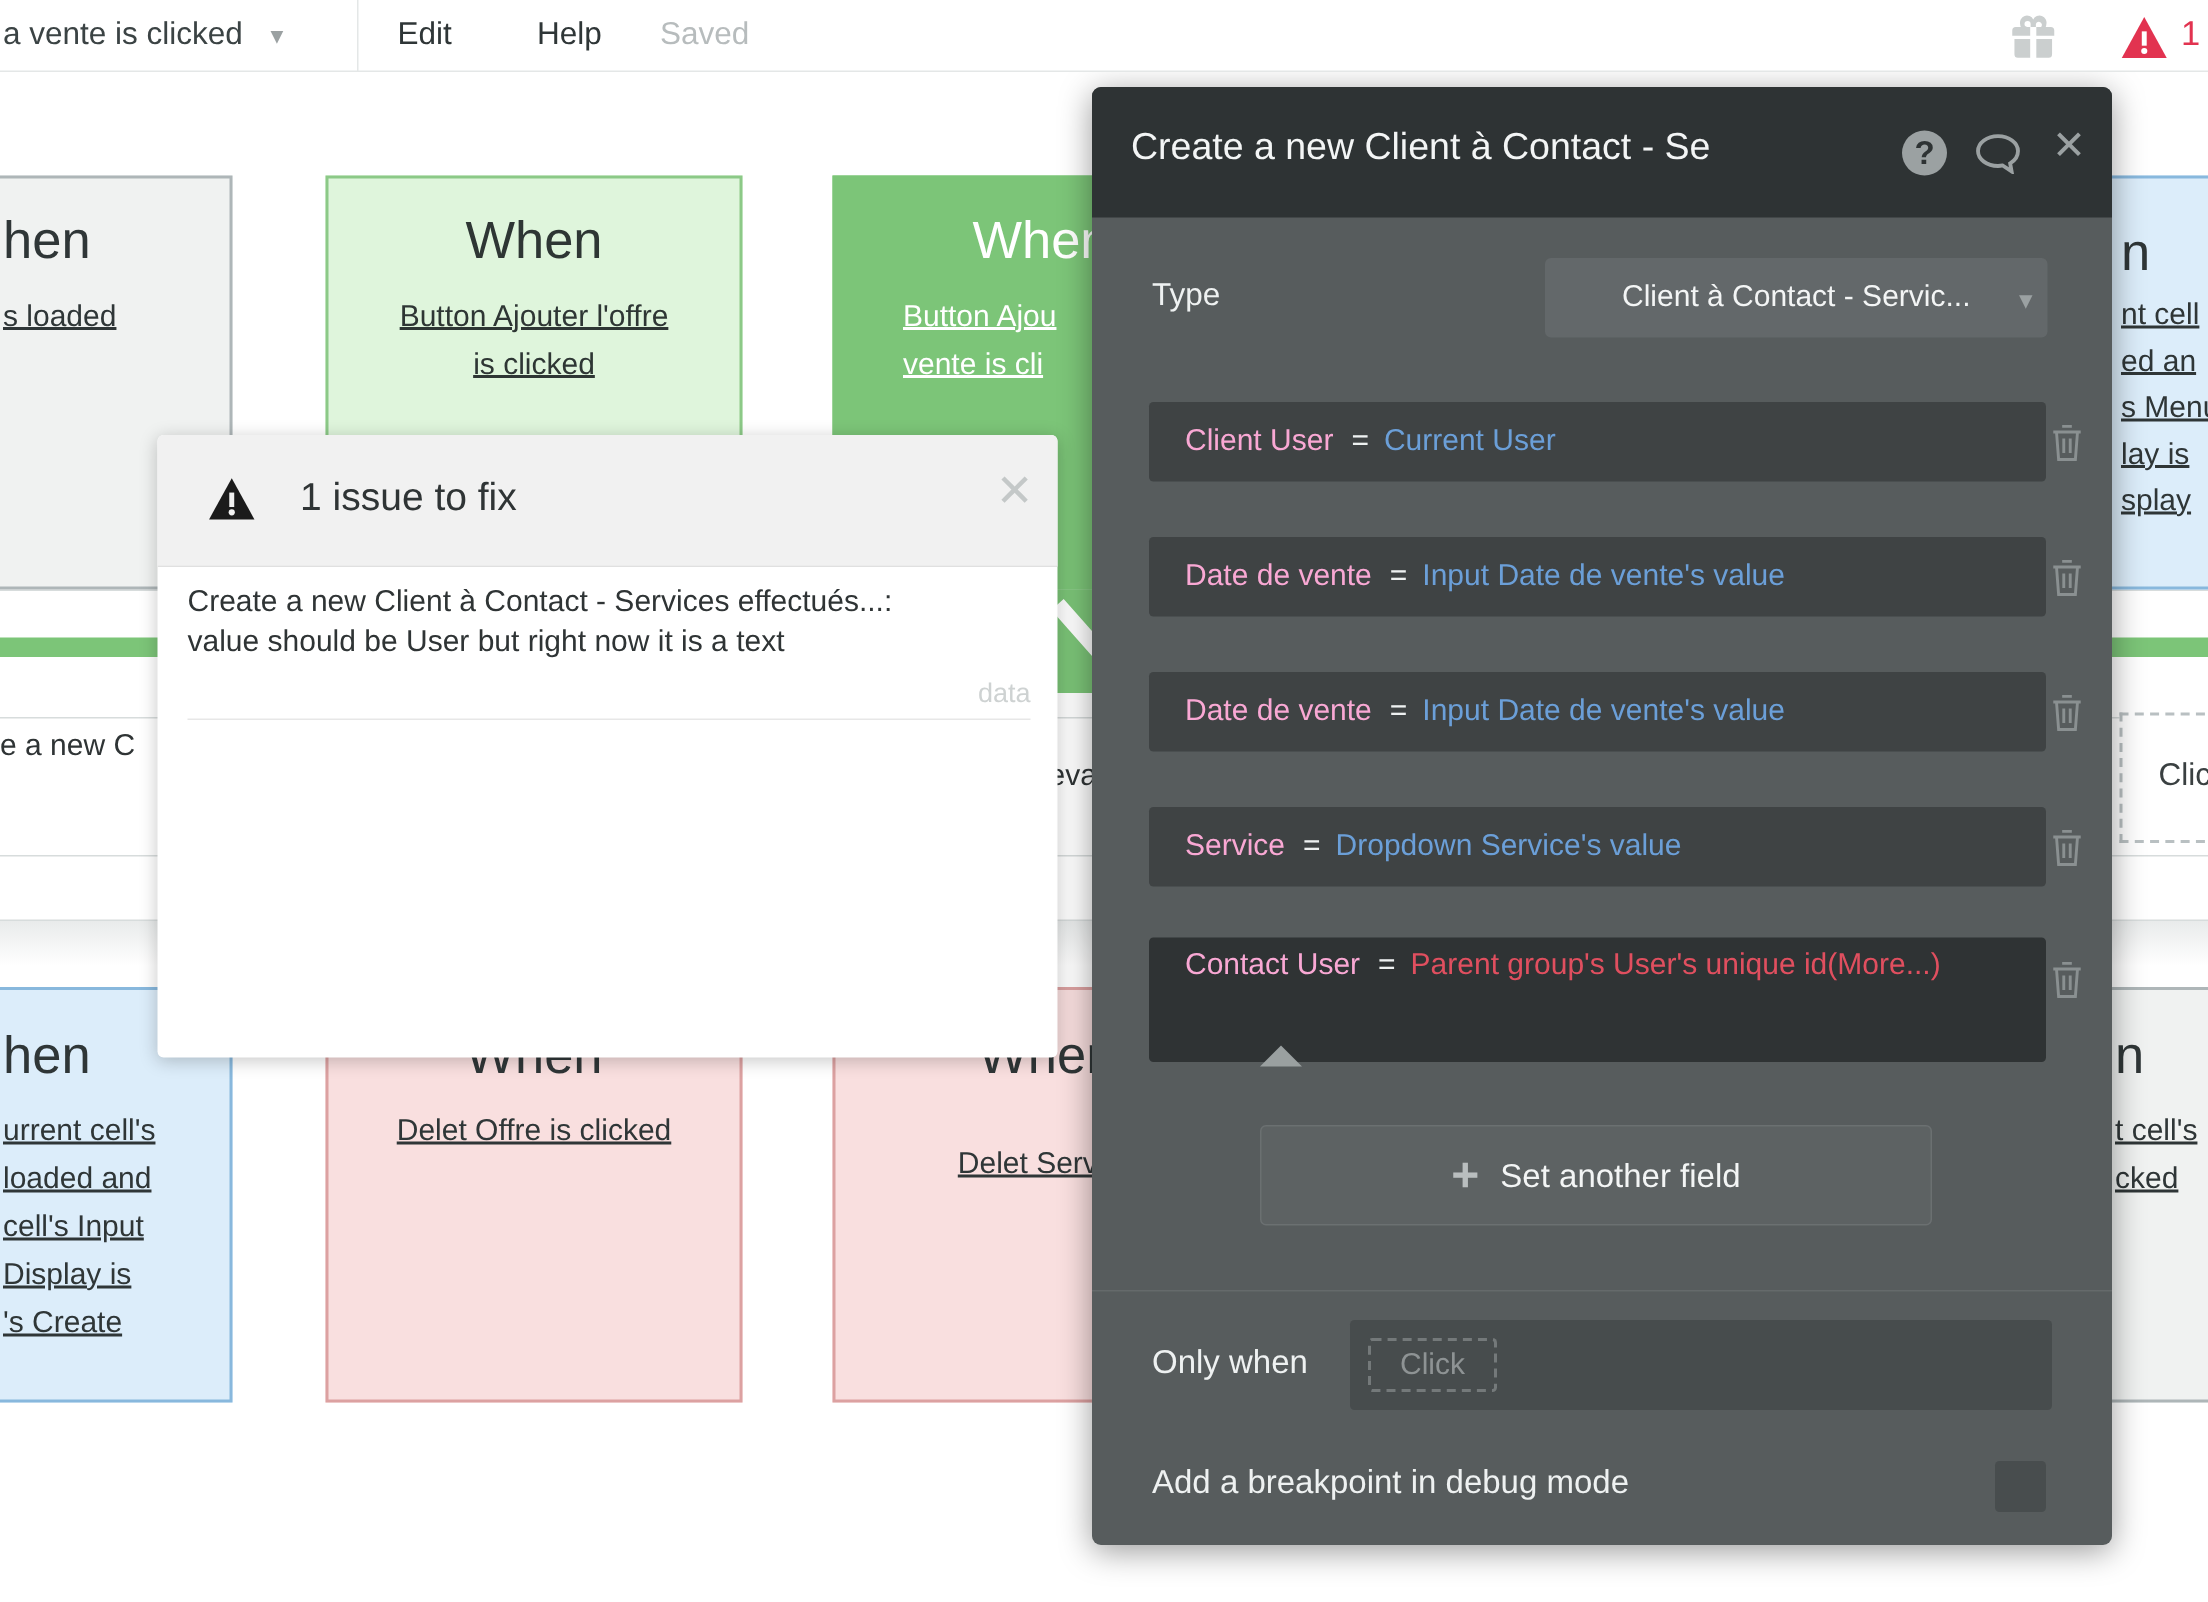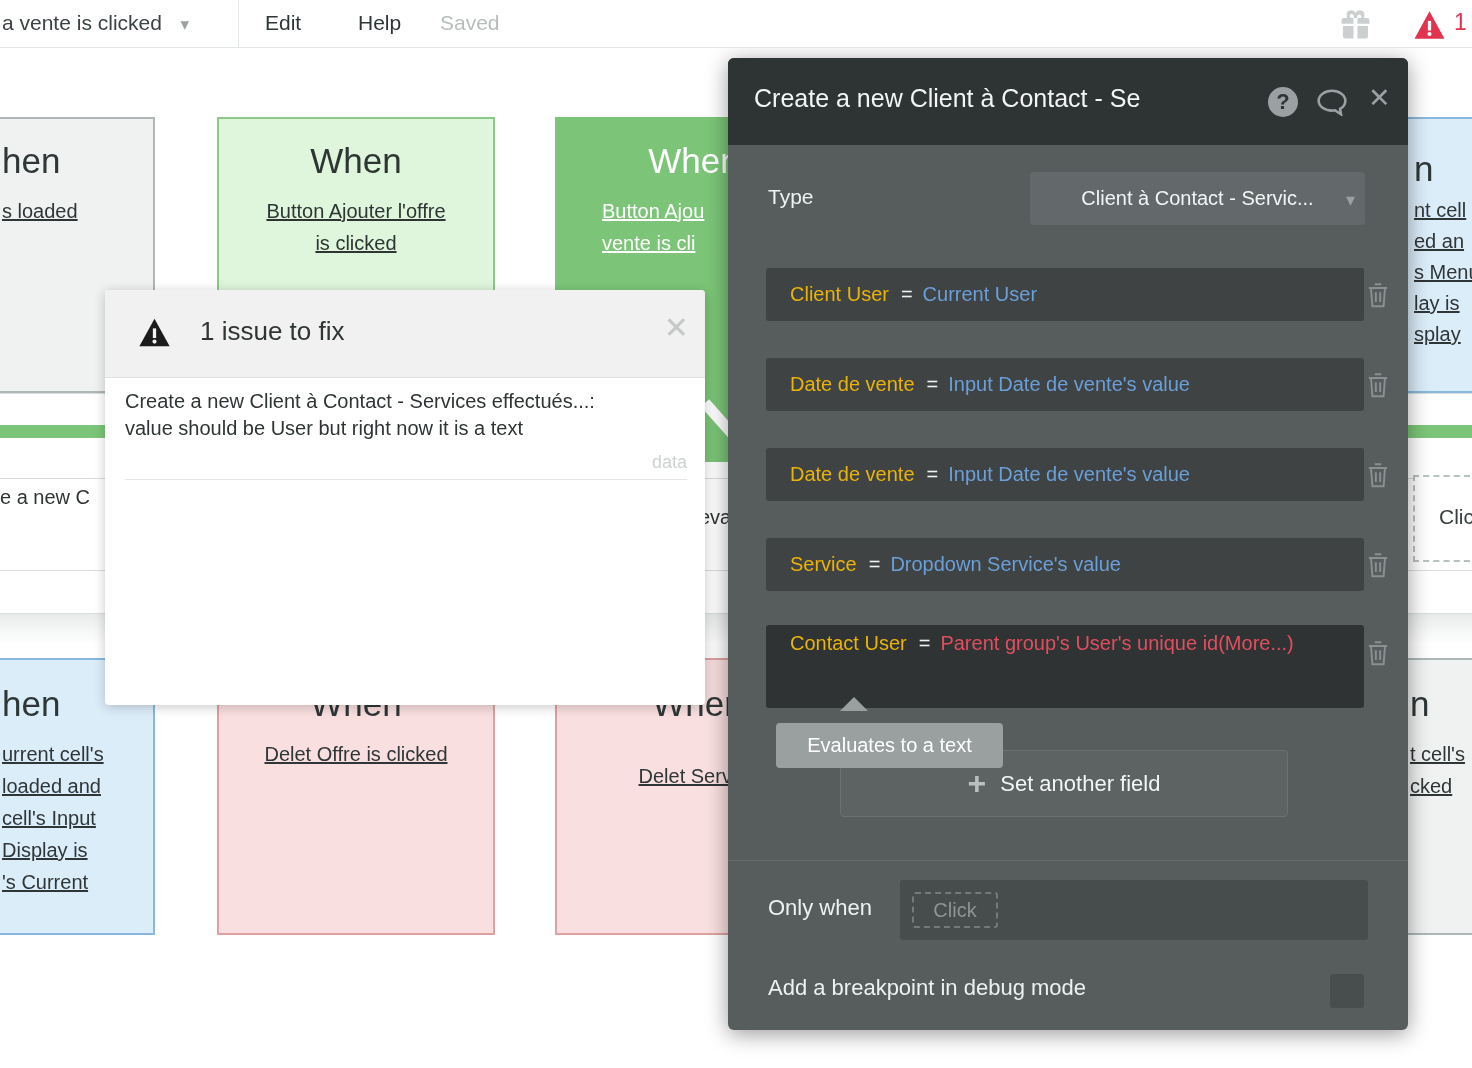--- a/index.html
+++ b/index.html
@@ -88,21 +88,21 @@
   #icon-comment { position:absolute; left:588px; top:30px; cursor:pointer; }
   #modal-close { position:absolute; left:640px; top:24px; font-size:27px; font-weight:900; color:#9ba1a2; cursor:pointer; }
 
   #type-label { position:absolute; left:40px; top:127px; font-size:21px; color:#eef1f1; }
   #type-dd { position:absolute; left:302px; top:114px; width:335px; height:53px; background:#63686a;
              border-radius:4px; cursor:pointer; text-align:center; line-height:53px; font-size:20px; color:#f3f5f5; }
   #type-dd .caret { position:absolute; right:10px; top:2px; font-size:18px; }
 
   .frow { position:absolute; left:38px; width:598px; height:53px; background:#3f4344; border-radius:3px;
           padding:0 40px 0 24px; line-height:53px; font-size:20px; white-space:nowrap; cursor:pointer; }
-  .frow .flabel { color:#eab308; }
+  .frow .flabel { color:#f9a8d4; }
   .frow .feq { color:#eef1f1; margin:0 10px 0 12px; }
   .frow .fval { color:#6b9fd8; }
   #frow-4 { top:567px; height:83px; background:#2f3334; line-height:36px; white-space:normal; }
   #frow-4 .fval { color:#e04f5f; }
   #frow-0 { top:210px; } #frow-1 { top:300px; } #frow-2 { top:390px; } #frow-3 { top:480px; }
   .trash { position:absolute; left:638px; width:24px; height:28px; cursor:pointer; }
   #trash-0 { top:223px; } #trash-1 { top:313px; } #trash-2 { top:403px; } #trash-3 { top:493px; } #trash-4 { top:581px; }
 
   #tooltip { position:absolute; left:48px; top:665px; width:227px; height:45px; background:#9aa0a0;
              border-radius:4px; text-align:center; line-height:45px; font-size:20px; color:#ffffff; z-index:5; }
@@ -174,21 +174,21 @@
     </div>
   </div>
 
   <div class="box box-bottom blue" id="box-b1">
     <div class="btitle">hen</div>
     <div class="blines">
       <div class="bline">urrent cell's</div>
       <div class="bline">loaded and</div>
       <div class="bline">cell's Input</div>
       <div class="bline">Display is</div>
-      <div class="bline">'s Current</div>
+      <div class="bline">'s Create</div>
     </div>
   </div>
   <div class="box box-bottom red" id="box-b2">
     <div class="btitle">When</div>
     <div class="blines">
         <div class="bline">Delet Offre is clicked</div>
       </div>
   </div>
   <div class="box box-bottom red" id="box-b3">
     <div class="btitle">Wher</div>
@@ -264,21 +264,20 @@
         <path d="M2.5 6.5 h17 M8 3 h6 M4.5 6.5 l1.3 17 h10.4 l1.3 -17 M9 10.5 v9 M13 10.5 v9" stroke="#8a9091" stroke-width="1.8" fill="none"></path>
       </svg>
     <svg class="trash" id="trash-3" viewBox="0 0 22 26">
         <path d="M2.5 6.5 h17 M8 3 h6 M4.5 6.5 l1.3 17 h10.4 l1.3 -17 M9 10.5 v9 M13 10.5 v9" stroke="#8a9091" stroke-width="1.8" fill="none"></path>
       </svg>
     <svg class="trash" id="trash-4" viewBox="0 0 22 26">
         <path d="M2.5 6.5 h17 M8 3 h6 M4.5 6.5 l1.3 17 h10.4 l1.3 -17 M9 10.5 v9 M13 10.5 v9" stroke="#8a9091" stroke-width="1.8" fill="none"></path>
       </svg>
 
     <div id="tooltip-arrow"></div>
-    <div id="tooltip">Evaluates to a text</div>
 
     <div id="set-field-btn">
       <span class="plus">+</span><span>Set another field</span>
     </div>
 
     <div id="modal-footer-sep"></div>
     <span id="only-when-label">Only when</span>
     <div id="only-when-input">
       <div id="only-when-chip">Click</div>
     </div>

